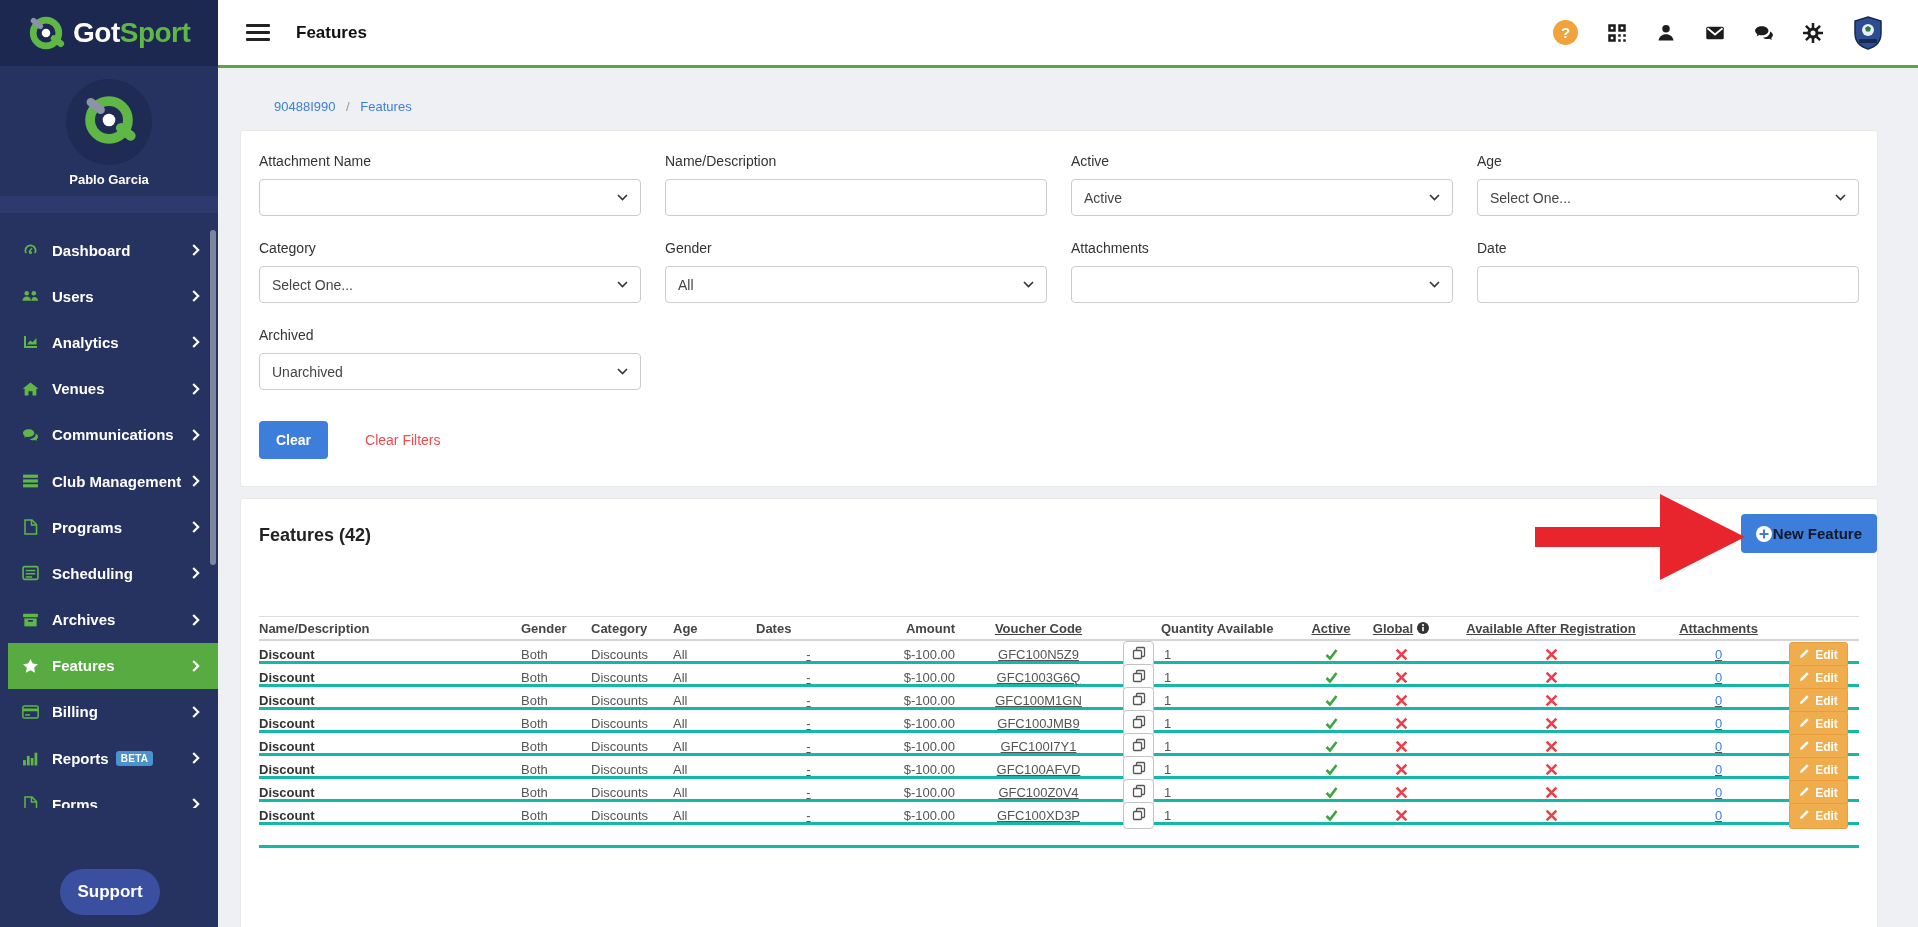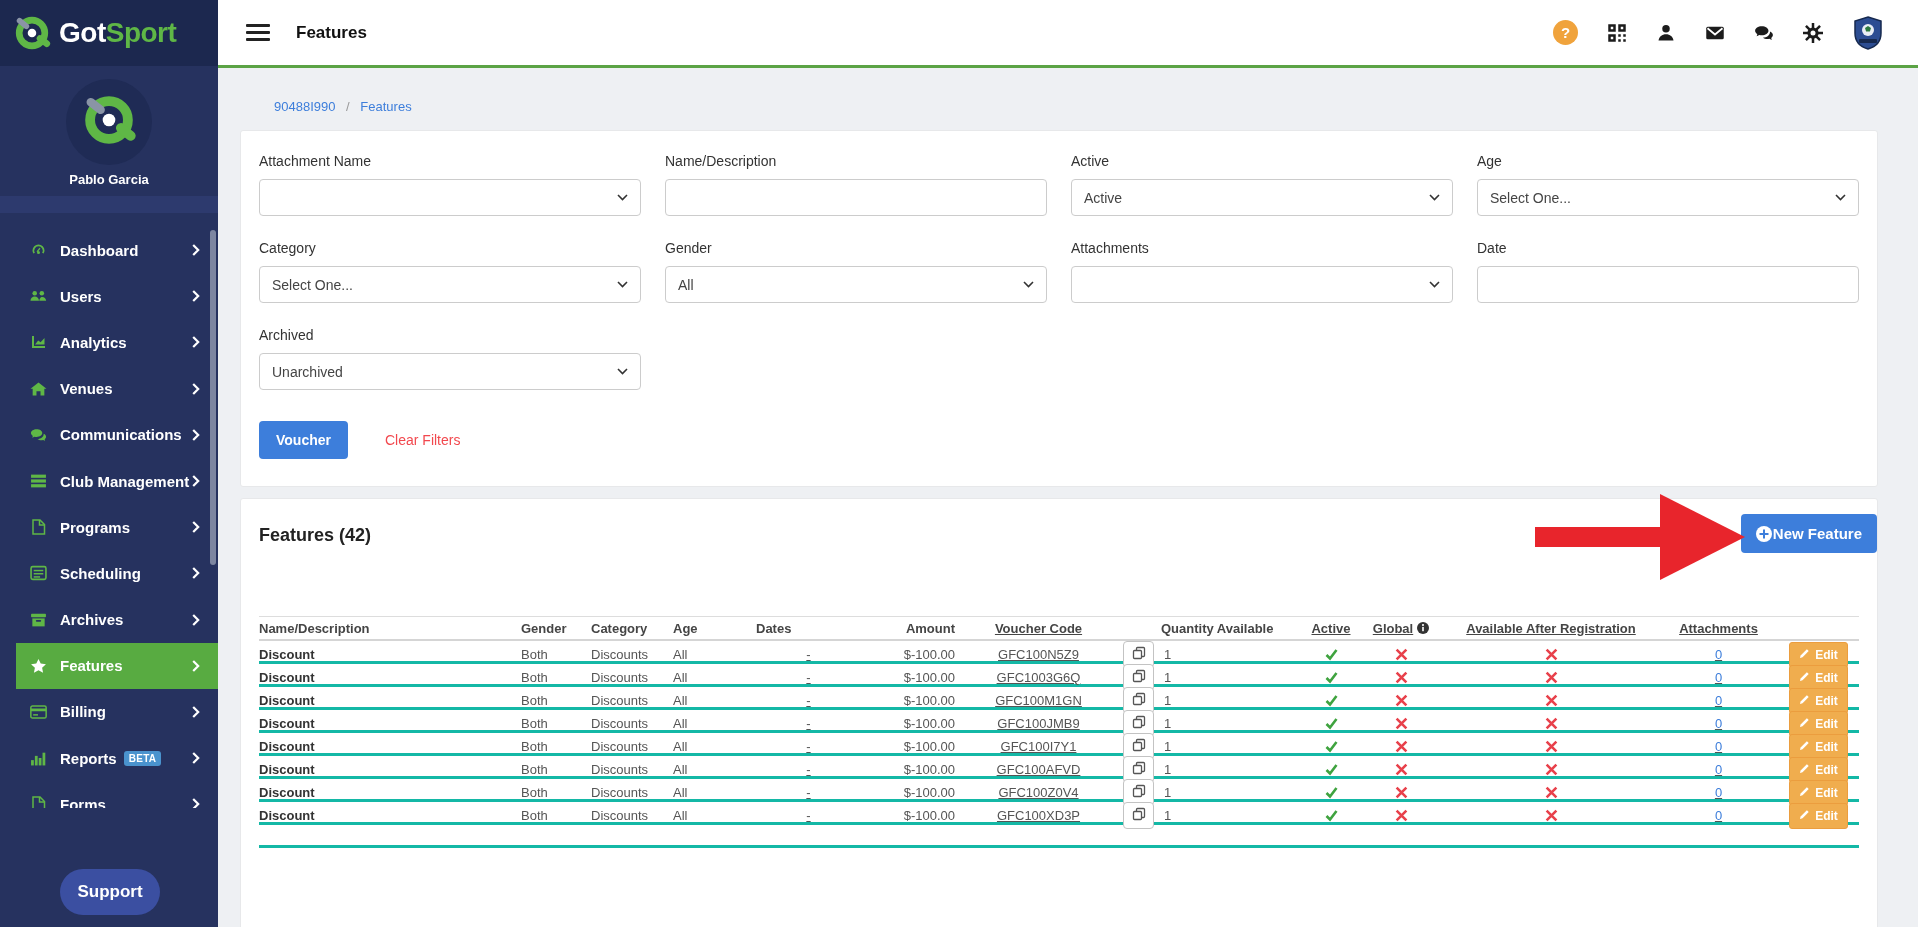--- a/index.html
+++ b/index.html
@@ -20,32 +20,32 @@
   .topbar-icons { margin-left: auto; display: flex; align-items: center; gap: 29px; padding-right: 34px; }
   .tb-icon { width: 20px; height: 20px; color: #1c1c1c; display: inline-flex; align-items: center; justify-content: center; cursor: pointer; }
   .tb-icon svg { width: 100%; height: 100%; }
   .tb-icon.help {
     width: 25px; height: 25px; border-radius: 50%; background: var(--help-orange);
     color: #fff; font-weight: bold; font-size: 15px;
   }
   .tb-icon.crest { width: 32px; height: 34px; }
   
   .sidebar { position: absolute; left: 0; top: 0; width: 218px; height: 927px; background: var(--sidebar-bg); z-index: 10; }
-  .logo { height: 66px; background: var(--sidebar-top); display: flex; align-items: center; gap: 8px; padding-left: 13px; cursor: pointer; text-align: right; }
+  .logo { height: 66px; background: var(--sidebar-top); display: flex; align-items: center; gap: 8px; padding-left: 27px; cursor: pointer; text-align: right; }
   .logo-mark { width: 38px; height: 38px; display: inline-flex; }
   .logo-mark svg { width: 100%; height: 100%; }
   .logo-text { font-size: 28px; font-weight: bold; letter-spacing: -0.5px; }
   .logo-got { color: #fff; }
   .logo-sport { color: var(--brand-green); }
   .profile { padding-top: 13px; text-align: center; }
   .avatar { width: 86px; height: 86px; border-radius: 50%; background: #1f2b55; margin: 0 auto; display: flex; align-items: center; justify-content: center; cursor: pointer; }
   .avatar svg { width: 56px; height: 56px; }
   .profile-name { margin-top: 7px; color: #fff; font-size: 13px; font-weight: bold; }
   .band { height: 17px; background: #2d3a6e; margin-top: 9px; }
-  .nav { position: absolute; top: 227px; left: 16px; right: 0; height: 581px; overflow: hidden; }
+  .nav { position: absolute; top: 227px; left: 8px; right: 0; height: 581px; overflow: hidden; }
   .nav-item { height: 46.2px; display: flex; align-items: center; padding: 0 18px 0 14px; cursor: pointer; }
   .nav-item.active { background: var(--active-green); }
   .nav-icon { width: 19px; height: 17px; color: var(--brand-green); display: inline-flex; align-items: center; }
   .nav-icon svg { width: 17px; height: 16px; }
   .nav-item.active .nav-icon { color: #fff; }
   .nav-label { color: #fff; font-size: 15px; font-weight: bold; margin-left: 11px; }
   .nav-badge { background: #4a93ce; color: #fff; font-size: 10px; font-weight: bold; border-radius: 3px; padding: 2px 5px; margin-left: 7px; letter-spacing: .3px; }
   .nav-chevron { margin-left: auto; color: #fff; width: 8px; height: 12px; display: inline-flex; }
   .nav-chevron svg { width: 8px; height: 12px; }
   .side-scrollbar { position: absolute; top: 230px; left: 210px; width: 6px; height: 335px; border-radius: 3px; background: #8d95ad; opacity: .85; cursor: pointer; }
@@ -65,21 +65,21 @@
   .control .ctl-chev { position: absolute; right: 12px; top: 14px; width: 11px; height: 8px; color: #333; display: none; }
   .control.select .ctl-chev { display: inline-flex; }
   .control .ctl-chev svg { width: 11px; height: 7px; }
   .filter-actions { margin-top: 31px; display: flex; align-items: center; }
   .btn-search { background: var(--primary-blue); color: #fff; border: none; border-radius: 4px; height: 38px; padding: 0 17px;
     font-family: inherit; font-size: 14px; font-weight: bold; cursor: pointer; }
   .clear-filters { color: var(--danger-red); font-size: 14px; margin-left: 37px; text-decoration: none; cursor: pointer; }
   
   .features-card { left: 22px; top: 427px; width: 1638px; height: 620px; padding: 26px 18px 0 18px; }
   .features-heading { font-size: 18px; font-weight: bold; color: #222; }
-  .btn-new { position: absolute; top: 15px; right: 0; height: 39px; background: var(--primary-blue); color: #ffffff;
+  .btn-new { position: absolute; top: 15px; right: 0; height: 39px; background: var(--primary-blue); color: #0f172a;
     border: none; border-radius: 4px; display: flex; align-items: center; gap: 1px; padding: 0 15px;
     font-family: inherit; font-size: 15px; font-weight: bold; cursor: pointer; }
   .btn-new .plus { width: 16px; height: 16px; display: inline-flex; }
   .btn-new .plus svg { width: 16px; height: 16px; }
   .table { position: absolute; left: 18px; right: 18px; top: 117px; }
   .thead, .tr { display: grid; grid-template-columns: 262px 70px 82px 83px 105px 100px 155px 45px 140px 60px 80px 220px 115px 85px; align-items: center; }
   .thead { height: 25px; border-top: 1px solid #ddd; border-bottom: 2px solid #d5d5d5; }
   .th { font-size: 13px; font-weight: bold; color: #454545; white-space: nowrap; }
   .tr { height: 23px; border-bottom: 3px solid #14b8a6; }
   .td { font-size: 13px; color: #555; }
@@ -518,21 +518,21 @@
       <span class="ctl-value">Unarchived</span>
       <span class="ctl-chev">
               <svg viewBox="0 0 11 7" fill="none" stroke="currentColor" stroke-width="1.6">
                 <path d="M1 1l4.5 4.5L10 1"></path>
               </svg>
             </span>
     </div>
   </div>
 </div>
     <div class="filter-actions">
-      <button class="btn-search">Voucher</button>
+      <button class="btn-search">Clear</button>
       <a class="clear-filters">Clear Filters</a>
     </div>
   </section>
 
   <section class="card features-card">
     <h2 class="features-heading">Features (42)</h2>
     <button class="btn-new">
       <span class="plus">
           <svg viewBox="0 0 16 16">
             <circle cx="8" cy="8" r="8" fill="#fff"></circle>

